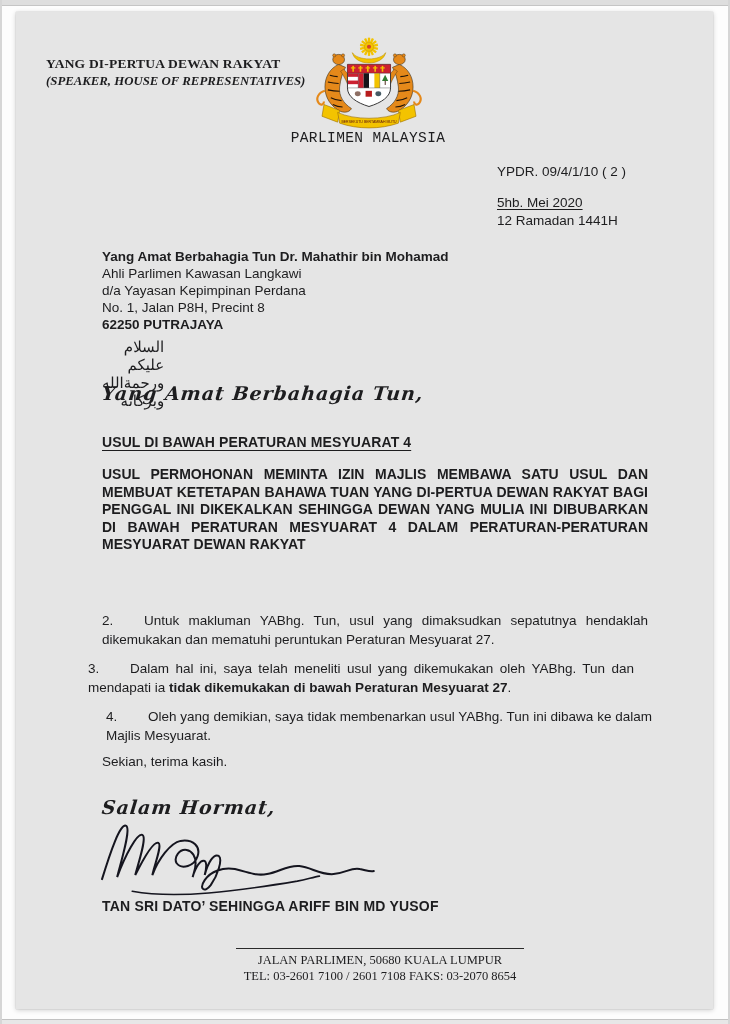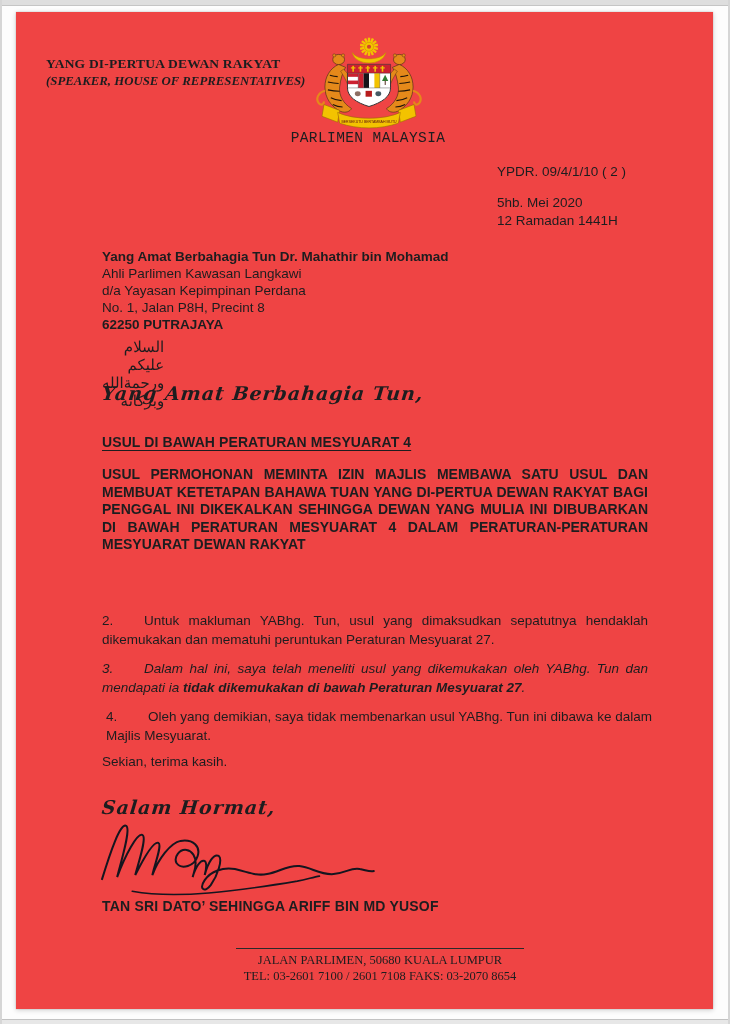--- a/index.html
+++ b/index.html
@@ -9,37 +9,37 @@
   .screen {
     position:relative; width:730px; height:1024px; background:#fdfdfd;
     border-left:2px solid #d6d6d6; border-right:2px solid #d6d6d6;
     overflow:hidden;
   }
   .top-strip  { position:absolute; top:0; left:0; right:0; height:6px; background:#dedede; border-bottom:1px solid #c5c5c5; }
   .bottom-strip { position:absolute; bottom:0; left:0; right:0; height:5px; background:#e7e7e7; border-top:1px solid #c2c2c2; }
 
   .paper {
     position:absolute; left:14px; top:12px; width:697px; height:997px;
-    background:#ef4444;
+    background:#e5e5e5;
     box-shadow:0 1px 5px rgba(0,0,0,.20), 0 0 1px rgba(0,0,0,.25);
   }
   .abs { position:absolute; }
 
   
   .office { left:30px; top:44px; font-family:"Liberation Serif", serif; font-weight:bold; }
   .office .l1 { font-size:13.5px; letter-spacing:.2px; }
   .office .l2 { font-size:12.8px; font-style:italic; margin-top:2px; }
   .crest { left:294px; top:24px; width:118px; height:94px; }
   .institution { left:242px; top:118px; width:220px; text-align:center;
     font-family:Liberation Mono, monospace; font-size:14.5px; line-height:16px; letter-spacing:.4px; }
 
   
   .refno { left:481px; top:152px; font-size:13.5px; }
   .dates { left:481px; top:182px; font-size:13.5px; line-height:17.5px; }
-  .dates .greg { text-underline-offset:2px; }
+  .dates .greg { text-decoration:underline; text-underline-offset:2px; }
 
   
   .recipient { left:86px; top:236px; font-size:13.5px; line-height:17px; }
   .bold { font-weight:bold; }
 
   .arabic { left:86px; top:326px; font-size:15px; direction:rtl; display:inline-block; }
 
   .script {
     font-family:"DejaVu Serif", serif; font-style:italic; font-weight:bold;
     font-size:19px; letter-spacing:1px; display:inline-block; transform:skewX(-6deg);
@@ -48,21 +48,21 @@
 
   .heading { left:86px; top:422px; font-size:14px; font-weight:bold;
     text-decoration:underline; text-underline-offset:3px; letter-spacing:.1px; }
 
   .subject { left:86px; top:454px; width:546px; font-size:14px; font-weight:bold;
     line-height:17.5px; text-align:justify; }
 
   .para { width:546px; font-size:13.5px; line-height:18.5px; text-align:justify; }
   .p1 { left:86px; top:553px; }
   .p2 { left:86px; top:600px; }
-  .p3 { left:86px; top:648px;font-style:italic; }
+  .p3 { left:72px; top:648px; }
   .p4 { left:90px; top:696px; }
   .pnum { display:inline-block; width:42px; }
   .sekian { left:86px; top:742px; font-size:13.5px; }
 
   .salam { left:86px; top:784px; }
   .signature { left:80px; top:806px; width:312px; height:82px; }
   .signername { left:86px; top:886px; font-size:14px; font-weight:bold; letter-spacing:.2px; }
 
   .footer { left:204px; top:936px; width:320px; text-align:center;
     font-family:"Liberation Serif", serif; font-size:12.5px; line-height:16px; }

